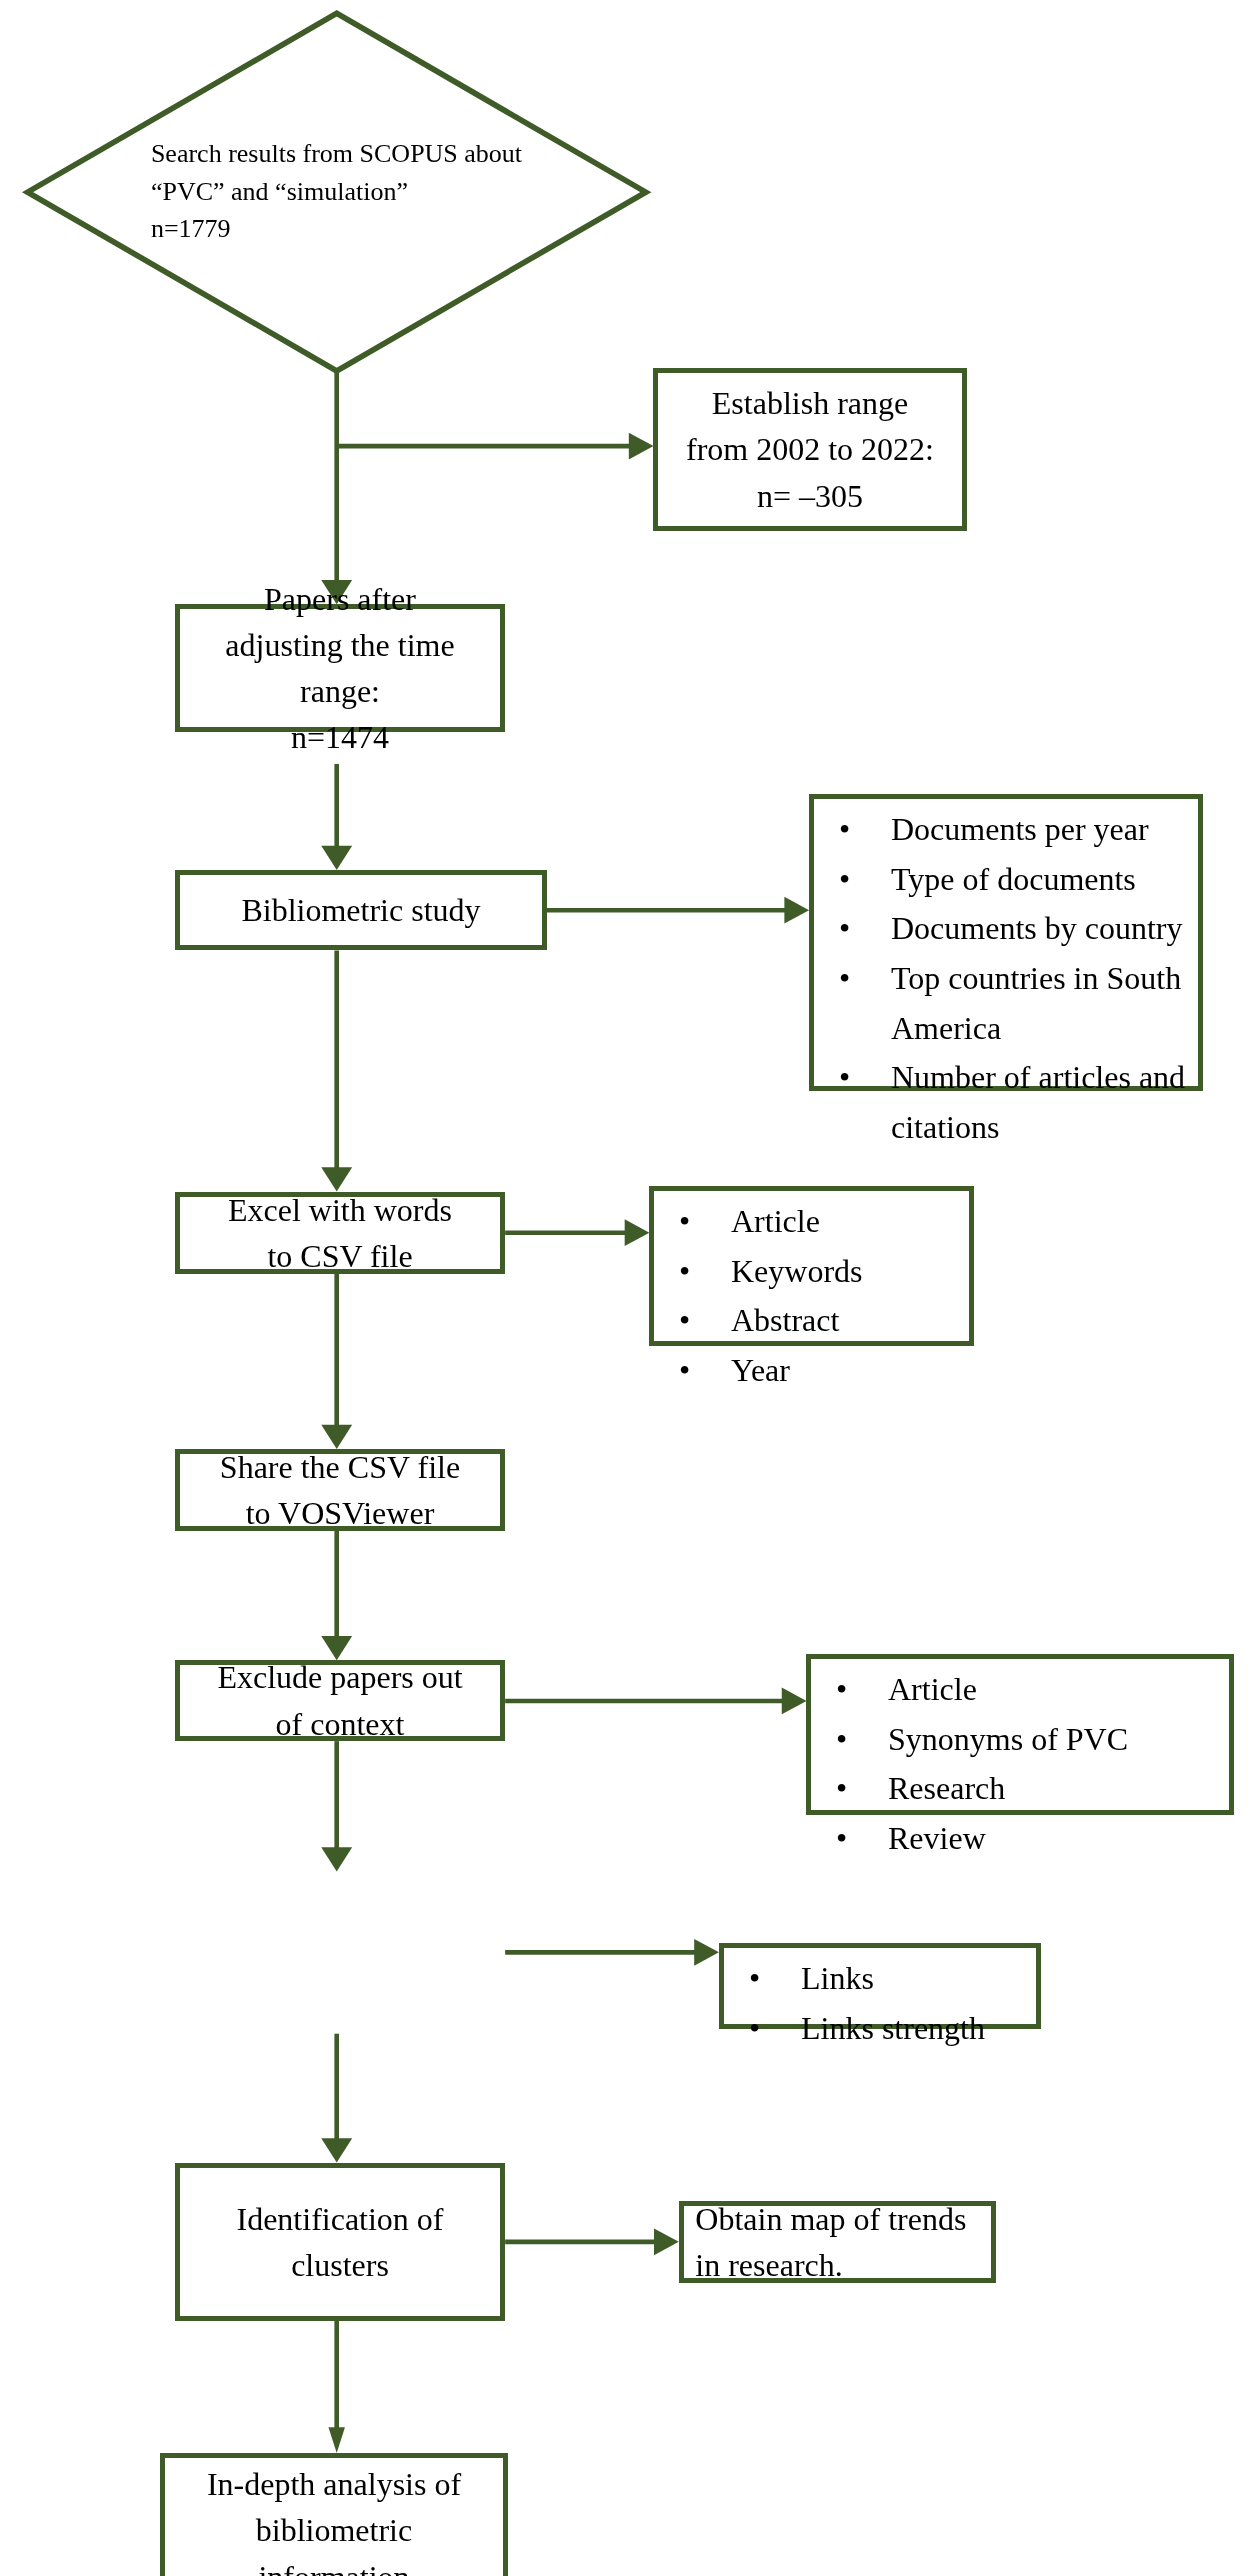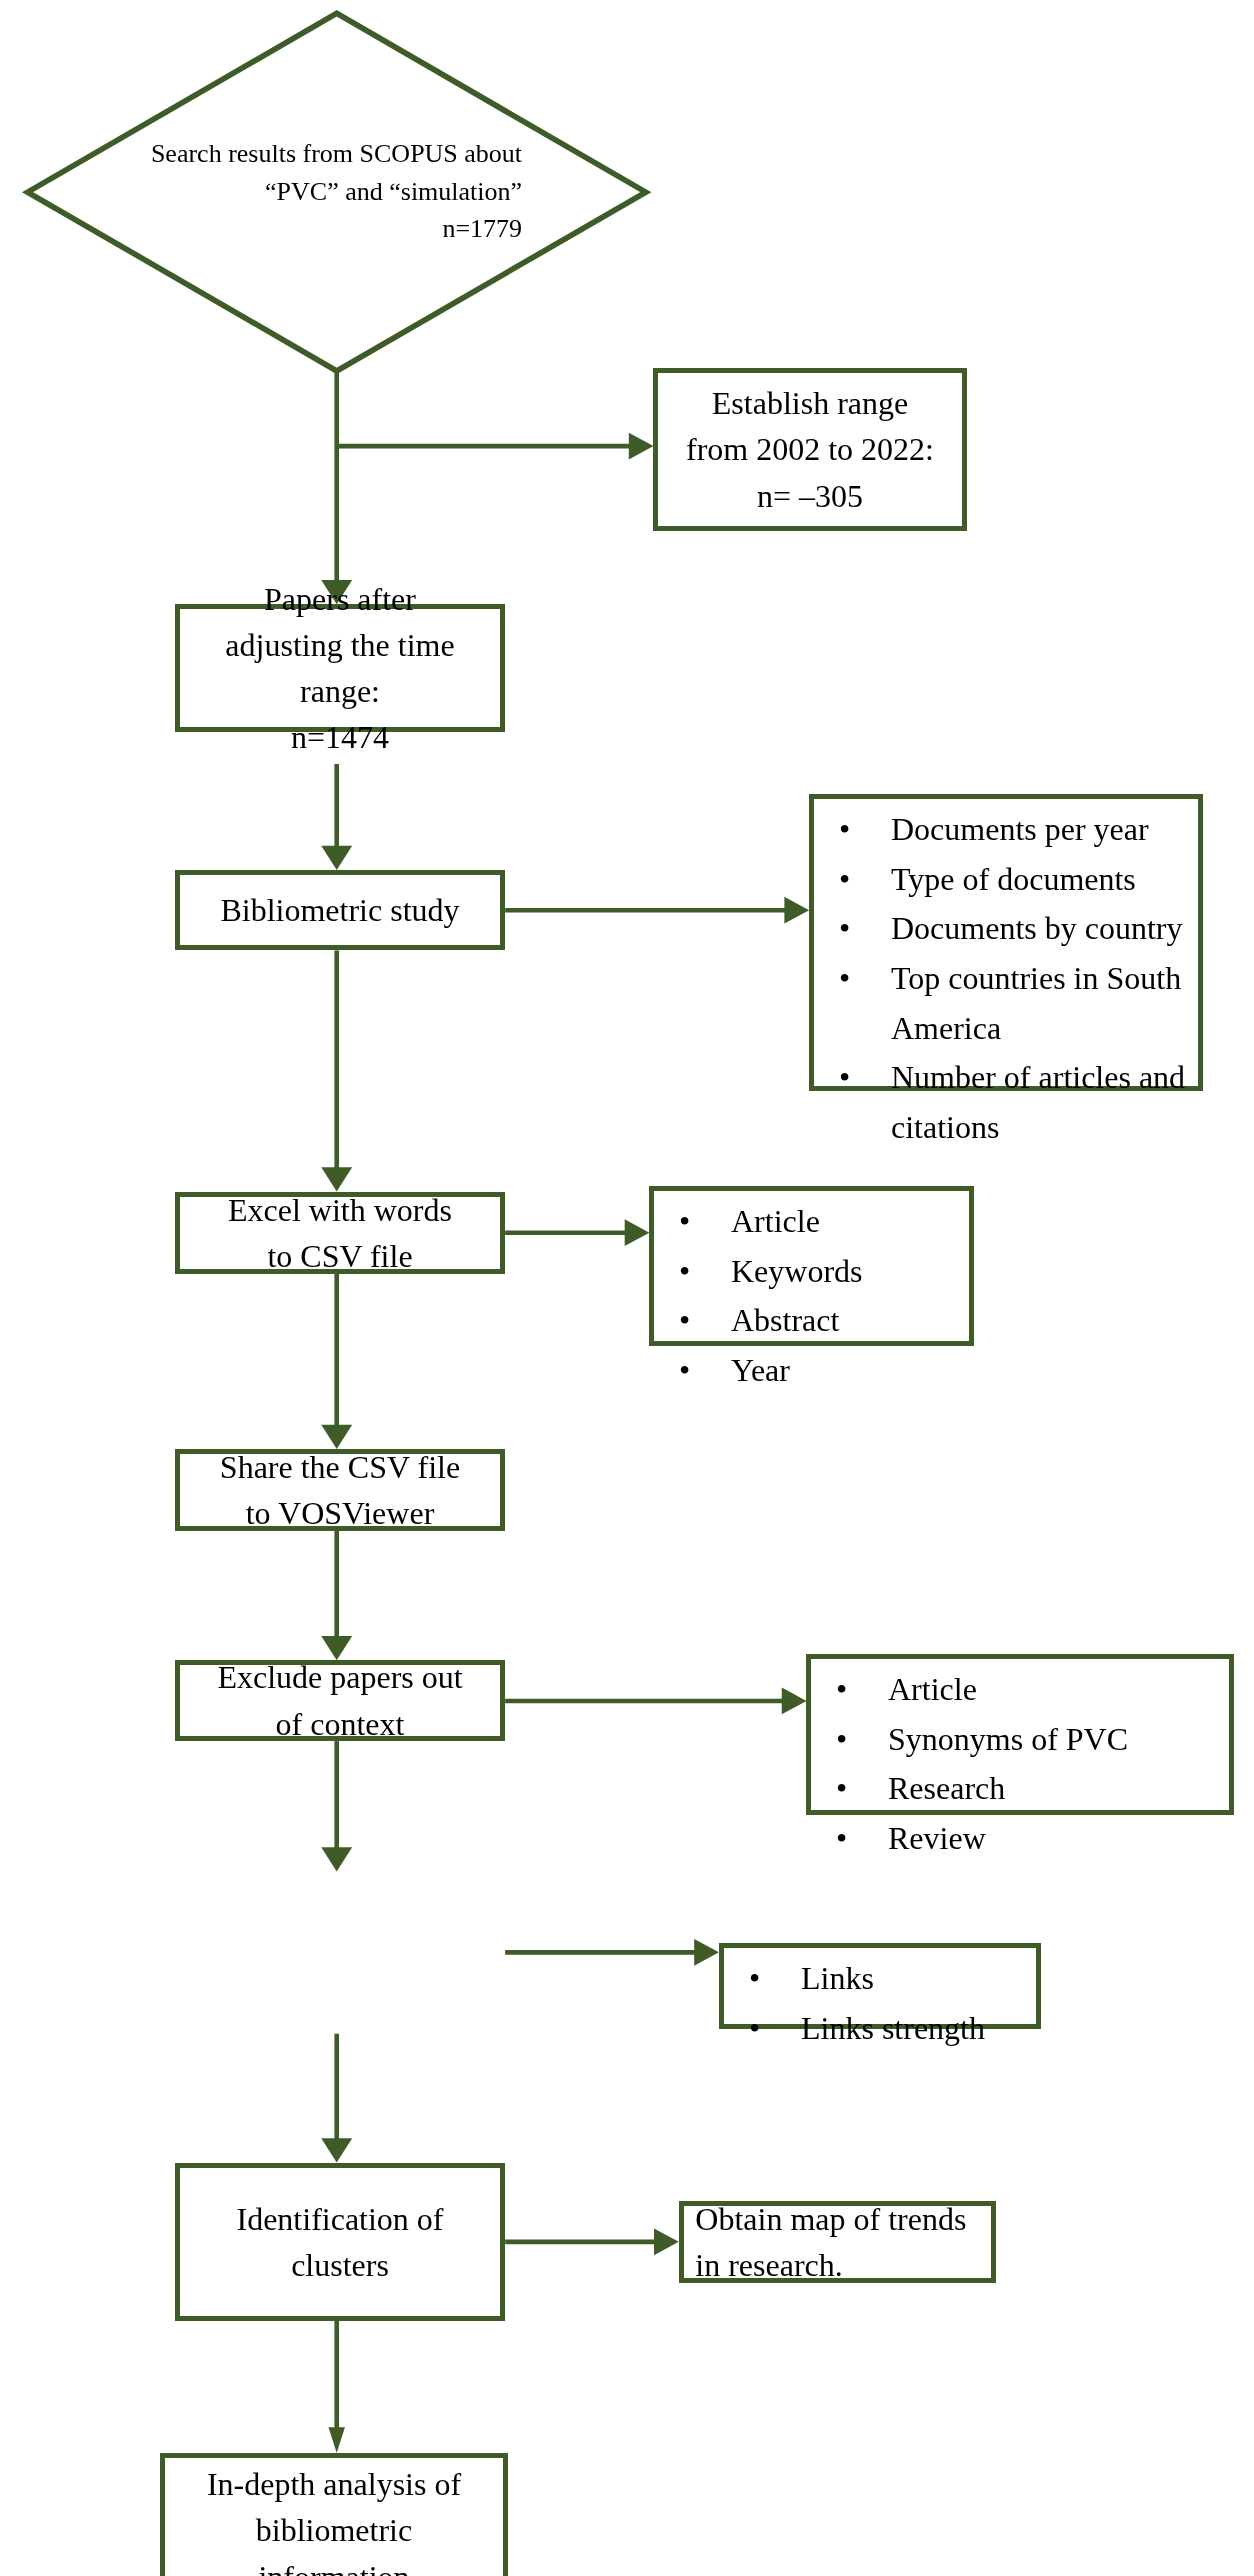--- a/index.html
+++ b/index.html
@@ -25,21 +25,21 @@
     background:var(--bg);
     border:5.7px solid var(--accent);
     display:flex; align-items:center; justify-content:center;
     text-align:center;
     font-size:32px; line-height:1.44;
     white-space:pre-line;
   }
   .label{
     position:absolute;
     display:flex; align-items:center; justify-content:center;
-    text-align:right;
+    text-align:left;
     font-size:26px; line-height:1.44;
     white-space:pre-line;
     background:transparent; border:none;
   }
   ul.node{
     display:block;
     list-style:none;
     text-align:left;
     padding-top:6.2px;
     white-space:normal;
@@ -57,21 +57,21 @@
   .align-left{
     justify-content:flex-start;
     text-align:left;
     padding-left:11.3px;
   }
 
   
   #label-scopus           { left:79px;  top:135px;  width:515px; height:113px; }
   #node-establish-range   { left:653px; top:368px;  width:314px;  height:163px; }
   #node-papers-adjusted   { left:175px;  top:604px; width:330px;  height:128px; }
-  #node-bibliometric-study{ left:175px;  top:870px; width:330px;  height:80px; }
+  #node-bibliometric-study{ left:175px;  top:870px; width:372px;  height:80px; }
   #node-bibliometric-outputs{ left:809px; top:762px; width:394px; height:297px; }
   #node-excel-to-csv      { left:175px;  top:1192px; width:330px;  height:82px; }
   #node-csv-fields        { left:649px; top:1154px; width:325px;  height:160px; }
   #node-share-csv         { left:175px;  top:1449px; width:330px;  height:82px; }
   #node-exclude-papers    { left:175px;  top:1660px; width:330px;  height:81px; }
   #node-exclusion-criteria{ left:806px; top:1622px; width:428px;  height:161px; }
   #node-map-connections   { left:175px;  top:1872px; width:330px;  height:162px; }
   #node-map-metrics       { left:719px; top:1911px; width:322px;  height:86px; }
   #node-identify-clusters { left:175px;  top:2163px; width:330px;  height:158px; }
   #node-trends-map        { left:679px; top:2201px; width:317px;  height:82px; }

